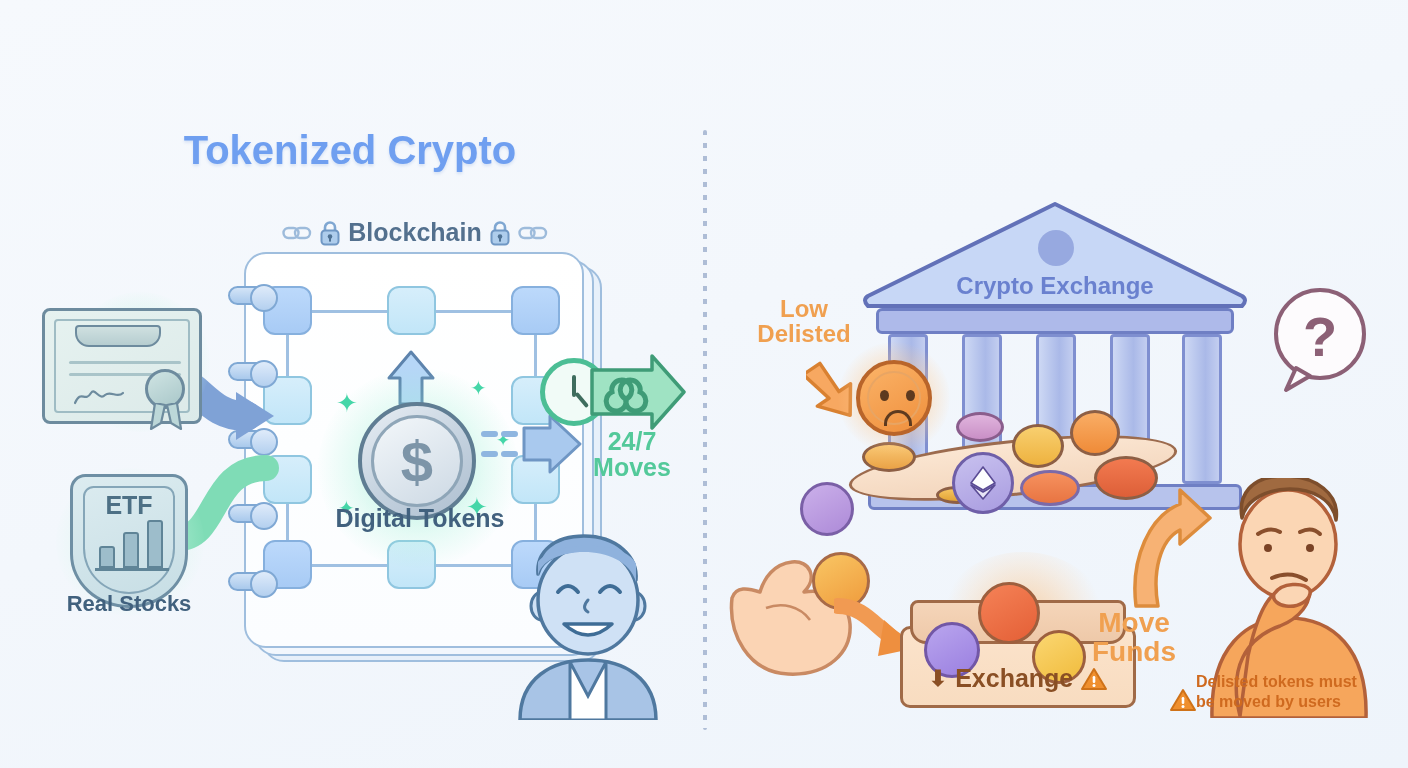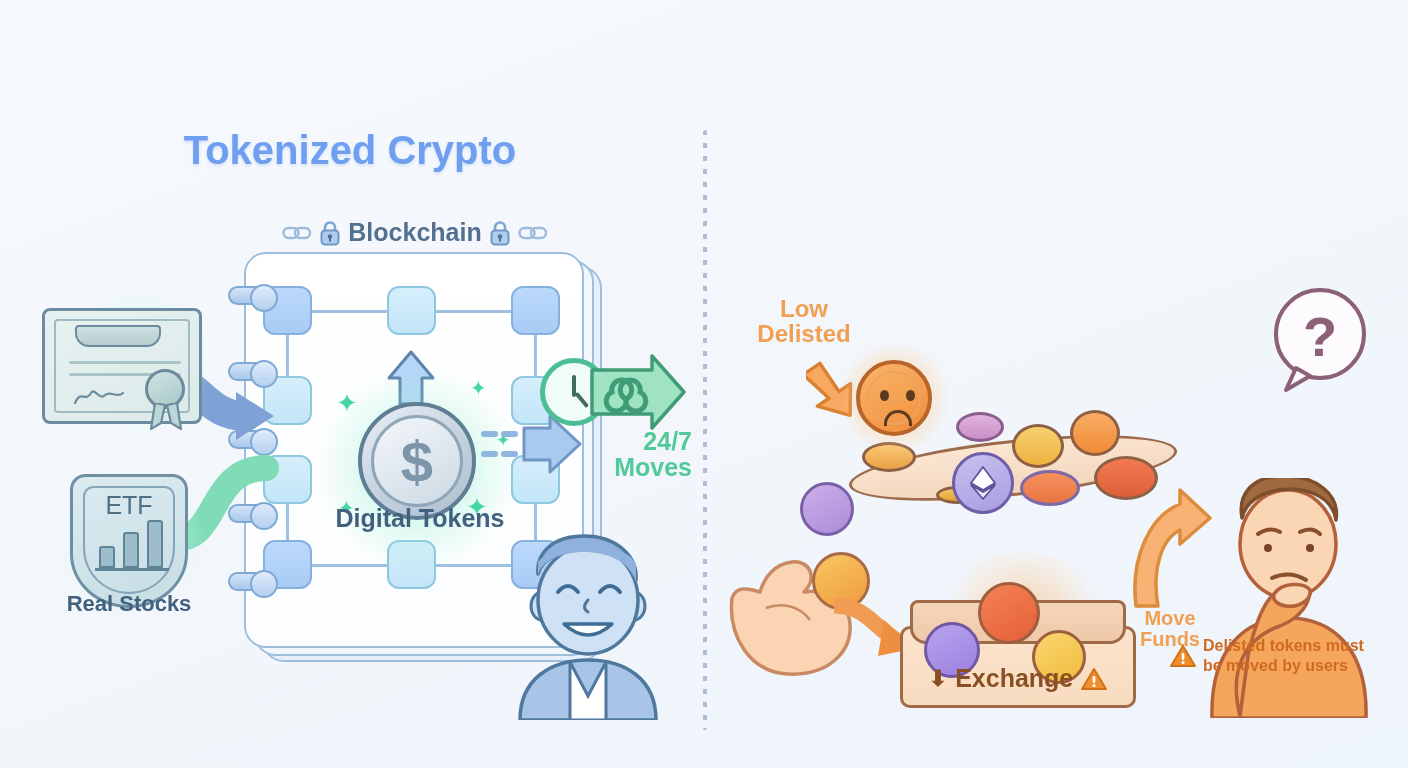--- a/index.html
+++ b/index.html
@@ -139,34 +139,34 @@
     background: linear-gradient(160deg,#dcecf0 0%, #c6dde4 100%);
     border: 3px solid #6e8fa4;
     border-radius: 16px 16px 52% 52% / 16px 16px 42% 42%;
   }
   #shield-inner {
     position:absolute; left:10px; top:9px; right:10px; bottom:11px;
     border: 2.5px solid #85a6b8;
     border-radius: 11px 11px 52% 52% / 11px 11px 44% 44%;
   }
   #etf-text { position:absolute; left:0; top:14px; width:100%; text-align:center;
-              font-size:25px; font-weight:400; color:#4d7085; }
+              font-size:25px; font-weight:700; color:#4d7085; }
   .etf-bar { position:absolute; background:#9dbdcb; border:2px solid #5f8497; border-radius:3px 3px 0 0; }
   #etf-base { position:absolute; left:22px; bottom:34px; width:74px; height:3px; background:#5f8497; }
 
   #real-stocks-label { left: 34px; top: 592px; width: 190px; font-size: 22px; }
 
   
   #clock {
     left: 540px; top: 358px; width: 68px; height: 68px; border-radius: 50%;
     background: #f1fbf7; border: 5px solid #4cbe95;
   }
   .hand { position:absolute; background:#3f6d5e; border-radius:2px; }
   #inf-arrow { left: 590px; top: 352px; width: 96px; height: 80px; }
-  #moves-label { left: 572px; top: 428px; width: 120px; font-size: 25px; text-align: right; }
+  #moves-label { left: 572px; top: 428px; width: 120px; font-size: 25px; }
 
   
   #investor { left: 498px; top: 530px; width: 180px; height: 190px; }
   #beginner-label { left: 288px; top: 664px; width: 240px; font-size: 25px; text-align:left; }
 
   
   #bank { left: 862px; top: 200px; width: 386px; height: 340px; }
   #pediment { position:absolute; left:0; top:0; width:386px; height:112px; }
   #bank-name {
     position:absolute; left:0; top:72px; width:386px; text-align:center;
@@ -238,31 +238,31 @@
     background: linear-gradient(180deg,#f5d5b9,#eec9a9);
     border:3px solid #a06a47; border-radius: 8px 8px 16px 16px;
   }
   #withdraw-label {
     position:absolute; left:0; top:64px; width:236px;
     display:flex; align-items:center; justify-content:center; gap:8px;
     font-size:25px; font-weight:700; color:#8a4f24;
   }
   .wcoin { position:absolute; border-radius:50%; border:3px solid #9d5f3e; }
 
-  #move-funds-label { left: 1110px; top: 608px; width: 120px; font-size: 20px; }
+  #move-funds-label { left: 1074px; top: 608px; width: 120px; font-size: 28px; }
   #up-arrow-move { left: 1124px; top: 488px; width: 90px; height: 122px; }
 
   
   #thinker { left: 1188px; top: 478px; width: 200px; height: 240px; }
   #qbubble { left: 1264px; top: 284px; width: 112px; height: 112px; }
 
   
   #warning-note {
-    left: 1170px; top: 636px; width: 232px;
-    display:flex; align-items:center; gap: 7px;
+    left: 1170px; top: 672px; width: 232px;
+    display:flex; align-items:flex-end; 
   }
   #warning-text { font-size: 16px; font-weight: 700; color:#cf6a1f; line-height:1.25; }
 
   .tri-warn { flex: 0 0 auto; }
 </style>
 </head>
 <body>
 
 <div id="canvas">
 
@@ -401,20 +401,34 @@
     <ellipse cx="136" cy="76" rx="11" ry="14" fill="#cfe1f5" stroke="#4f789f" stroke-width="3"></ellipse>
     <ellipse cx="90" cy="70" rx="50" ry="54" fill="#cfe1f5" stroke="#4f789f" stroke-width="3.5"></ellipse>
     <path d="M40 44 C48 12, 132 8, 138 50 C140 26, 118 6, 86 6 C56 6, 38 22, 40 44 Z" fill="#8fb2dd" stroke="#4f789f" stroke-width="3.5" stroke-linejoin="round"></path>
     <path d="M40 46 C44 16, 126 10, 138 52 L138 34 C128 10, 56 10, 40 32 Z" fill="#8fb2dd"></path>
     <path d="M60 62 q10 -12 20 0" fill="none" stroke="#3f6d96" stroke-width="4" stroke-linecap="round"></path>
     <path d="M102 62 q10 -12 20 0" fill="none" stroke="#3f6d96" stroke-width="4" stroke-linecap="round"></path>
     <path d="M90 70 q-7 8 0 12" fill="none" stroke="#4f789f" stroke-width="3" stroke-linecap="round"></path>
     <path d="M66 94 q24 22 48 0 Z" fill="#ffffff" stroke="#3f6d96" stroke-width="3.5" stroke-linejoin="round"></path>
   </svg>
 
+  <div class="abs" id="bank">
+    <svg id="pediment" viewBox="0 0 386 112">
+      <path d="M193 4 L380 96 Q386 100 380 106 L6 106 Q0 100 6 96 Z" fill="#c7d7f6" stroke="#6271b8" stroke-width="4" stroke-linejoin="round"></path>
+    </svg>
+    <div id="bank-dot"></div>
+    <div id="bank-name">Crypto Exchange</div>
+    <div id="entab"></div>
+    <div class="column" style="left:26px;"></div>
+    <div class="column" style="left:100px;"></div>
+    <div class="column" style="left:174px;"></div>
+    <div class="column" style="left:248px;"></div>
+    <div class="column" style="left:320px;"></div>
+    <div id="bank-base"></div>
+  </div>
 
   <div class="abs" id="platform">
     <div id="plat-top"></div>
     <div class="token" style="left:14px;  top:14px; width:54px; height:30px; background:linear-gradient(180deg,#f9c874,#eaa246);"></div>
     <div class="token" style="left:108px; top:-16px; width:48px; height:30px; background:linear-gradient(180deg,#e0b4dd,#c98fc6); border-color:#8a5d8c;"></div>
     <div class="token" style="left:164px; top:-4px; width:52px; height:44px; background:linear-gradient(180deg,#f8cf6f,#eeb23f);"></div>
     <div class="token" style="left:222px; top:-18px; width:50px; height:46px; background:linear-gradient(180deg,#f9ad65,#ef8b38);"></div>
     <div class="token" style="left:172px; top:42px; width:60px; height:36px; background:linear-gradient(180deg,#f6915e,#e87442); border-color:#7c6aa8;"></div>
     <div class="token" style="left:246px; top:28px; width:64px; height:44px; background:linear-gradient(180deg,#f27a50,#dd5f38);"></div>
     <div class="token" style="left:88px;  top:58px; width:42px; height:18px; background:linear-gradient(180deg,#f6c560,#e2a335);"></div>

